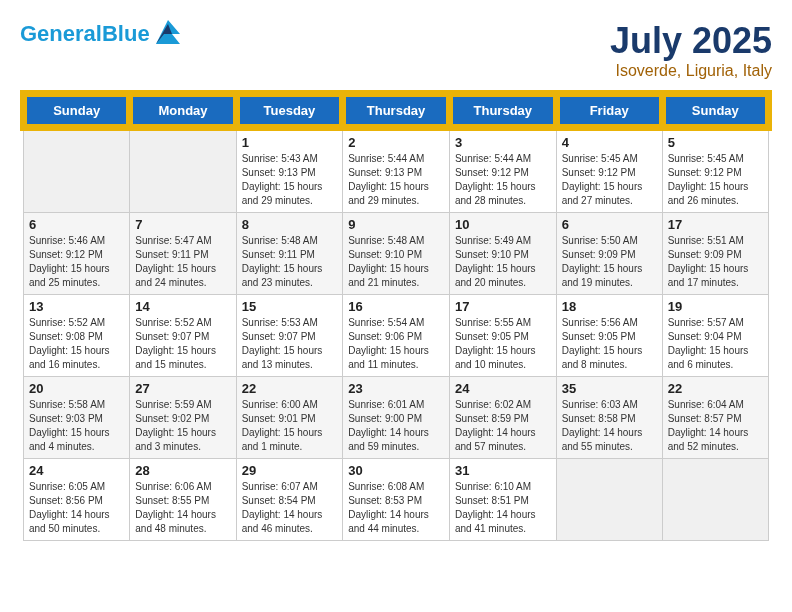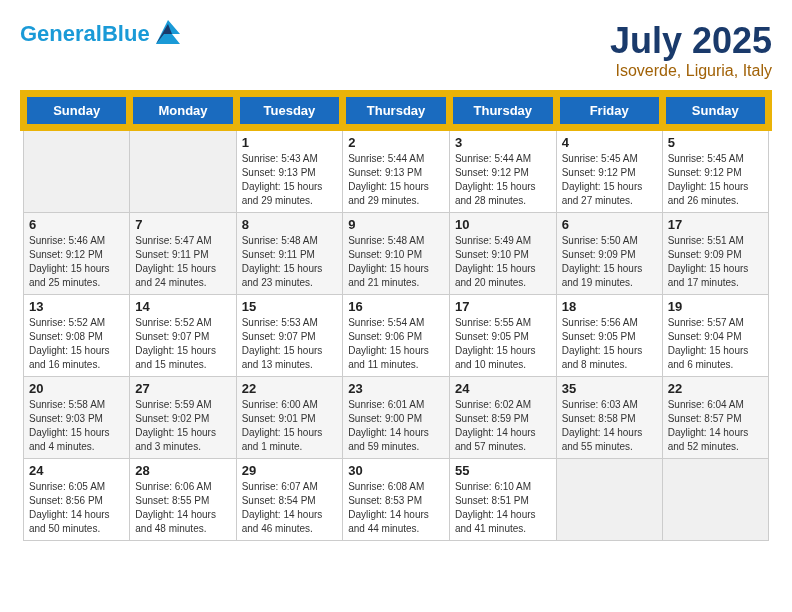--- a/index.html
+++ b/index.html
@@ -250,20 +250,20 @@
         </td>
         <td>
           <span class="day-number">29</span>
           <div class="day-detail">Sunrise: 6:07 AM<br>Sunset: 8:54 PM<br>Daylight: 14 hours and 46 minutes.</div>
         </td>
         <td>
           <span class="day-number">30</span>
           <div class="day-detail">Sunrise: 6:08 AM<br>Sunset: 8:53 PM<br>Daylight: 14 hours and 44 minutes.</div>
         </td>
         <td>
-          <span class="day-number">55</span>
+          <span class="day-number">31</span>
           <div class="day-detail">Sunrise: 6:10 AM<br>Sunset: 8:51 PM<br>Daylight: 14 hours and 41 minutes.</div>
         </td>
         <td class="empty-cell"></td>
         <td class="empty-cell"></td>
       </tr>
     </tbody>
 </table>
 
 </body></html>

